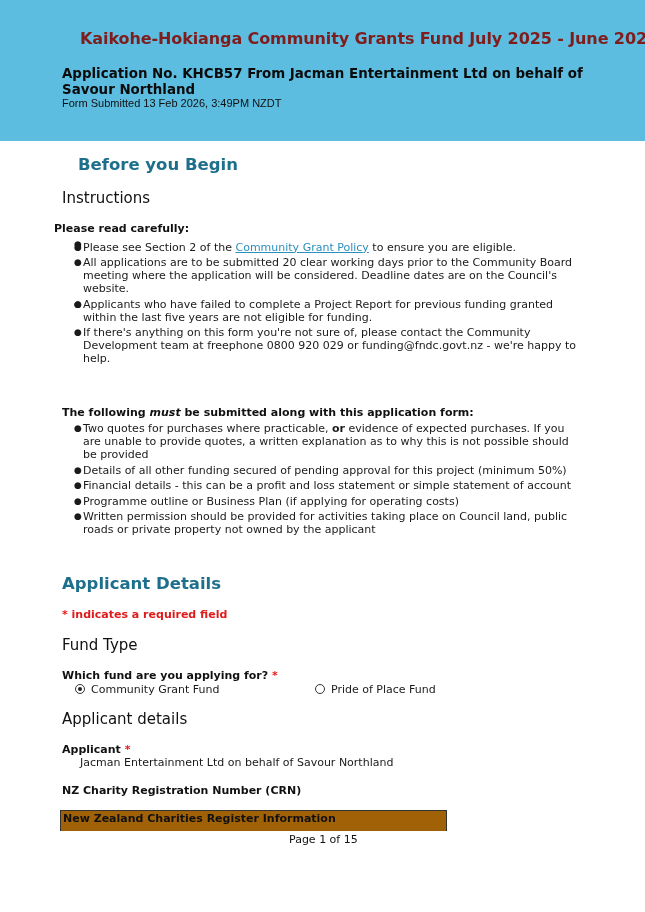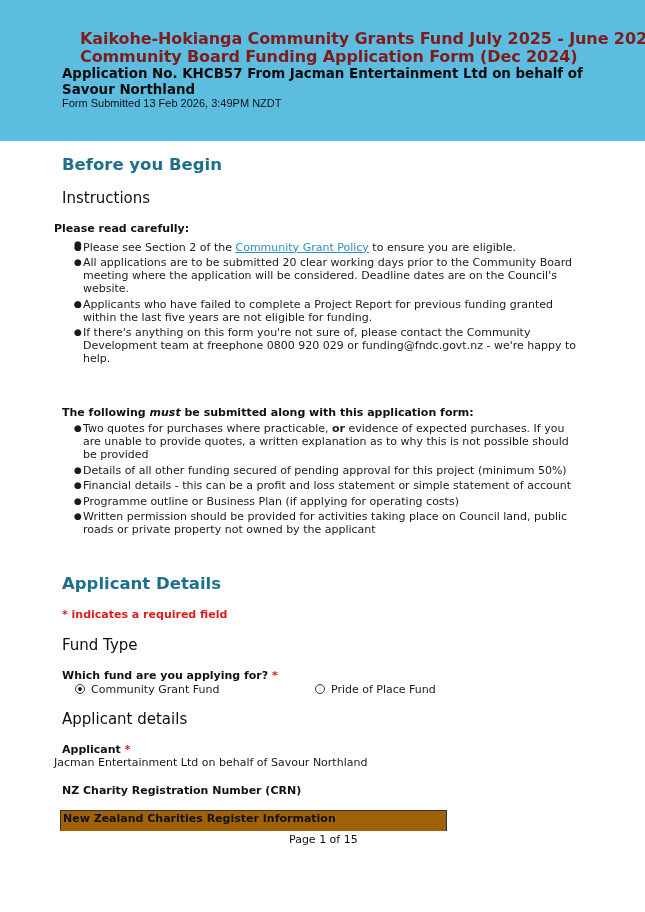--- a/index.html
+++ b/index.html
@@ -42,26 +42,25 @@
     background: #a16207; border: 1px solid #333; border-bottom: none;
   }
   .charity-box span { position: absolute; left: 2px; top: 1px; font-weight: bold; font-size: 11px; color: #111; }
   .page-num { position: absolute; left: 289px; top: 833px; font-size: 11px; color: #111; }
 </style>
 </head>
 <body>
 
 <div class="header">
   <div class="t1">Kaikohe-Hokianga Community Grants Fund July 2025 - June 2026</div>
-  <div class="t2">Community Board Funding Application Form (Dec 2024)</div>
   <div class="t3">Application No. KHCB57 From Jacman Entertainment Ltd on behalf of Savour Northland</div>
   <div class="sub">Form Submitted 13 Feb 2026, 3:49PM NZDT</div>
 </div>
 
-<div class="abs h-blue" style="left:62px; top:155px;text-align:center;">Before you Begin</div>
+<div class="abs h-blue" style="left:78px; top:155px;text-align:center;">Before you Begin</div>
 <div class="abs h-black" style="left:62px; top:189px;">Instructions</div>
 <div class="abs lbl" style="left:54px; top:222px;">Please read carefully:</div>
 
 <ul class="bullets" style="top:238px;">
   <li><span class="dot">●</span></li>
   <li><span class="dot">●</span><span>Please see Section 2 of the </span><a class="link" href="#">Community Grant Policy</a><span> to ensure you are eligible.</span></li>
   <li><span class="dot">●</span><span>All applications are to be submitted  20 clear working days prior to the Community Board meeting where the application will be considered. Deadline dates are on the Council's website.</span></li>
   <li><span class="dot">●</span></li>
   <li><span class="dot">●</span><span>Applicants who have failed to complete a Project Report for previous funding granted within the last five years are not eligible for funding.</span></li>
   <li><span class="dot">●</span><span>If there's anything on this form you're not sure of, please contact the Community Development team at freephone 0800 920 029 or funding@fndc.govt.nz - we're happy to help.</span></li>
@@ -85,21 +84,21 @@
 
 <div class="abs body-text" style="left:62px; top:683px;padding-left:13px;">
   <span class="radio on"></span><span>Community Grant Fund</span>
 </div>
 <div class="abs body-text" style="left:315px; top:683px;">
   <span class="radio"></span><span>Pride of Place Fund</span>
 </div>
 
 <div class="abs h-black" style="left:62px; top:710px;">Applicant details</div>
 <div class="abs lbl" style="left:62px; top:743px;"><span>Applicant</span> <span class="req">*</span></div>
-<div class="abs body-text" style="left:54px; top:756px;">Jacman Entertainment Ltd on behalf of Savour Northland</div>
+<div class="abs body-text" style="left:80px; top:756px;">Jacman Entertainment Ltd on behalf of Savour Northland</div>
 
 <div class="abs lbl" style="left:62px; top:784px;">NZ Charity Registration Number (CRN)</div>
 
 <div class="charity-box">
   <span>New Zealand Charities Register Information</span>
 </div>
 
 <div class="page-num">Page 1 of 15</div>
 
 </body></html>

